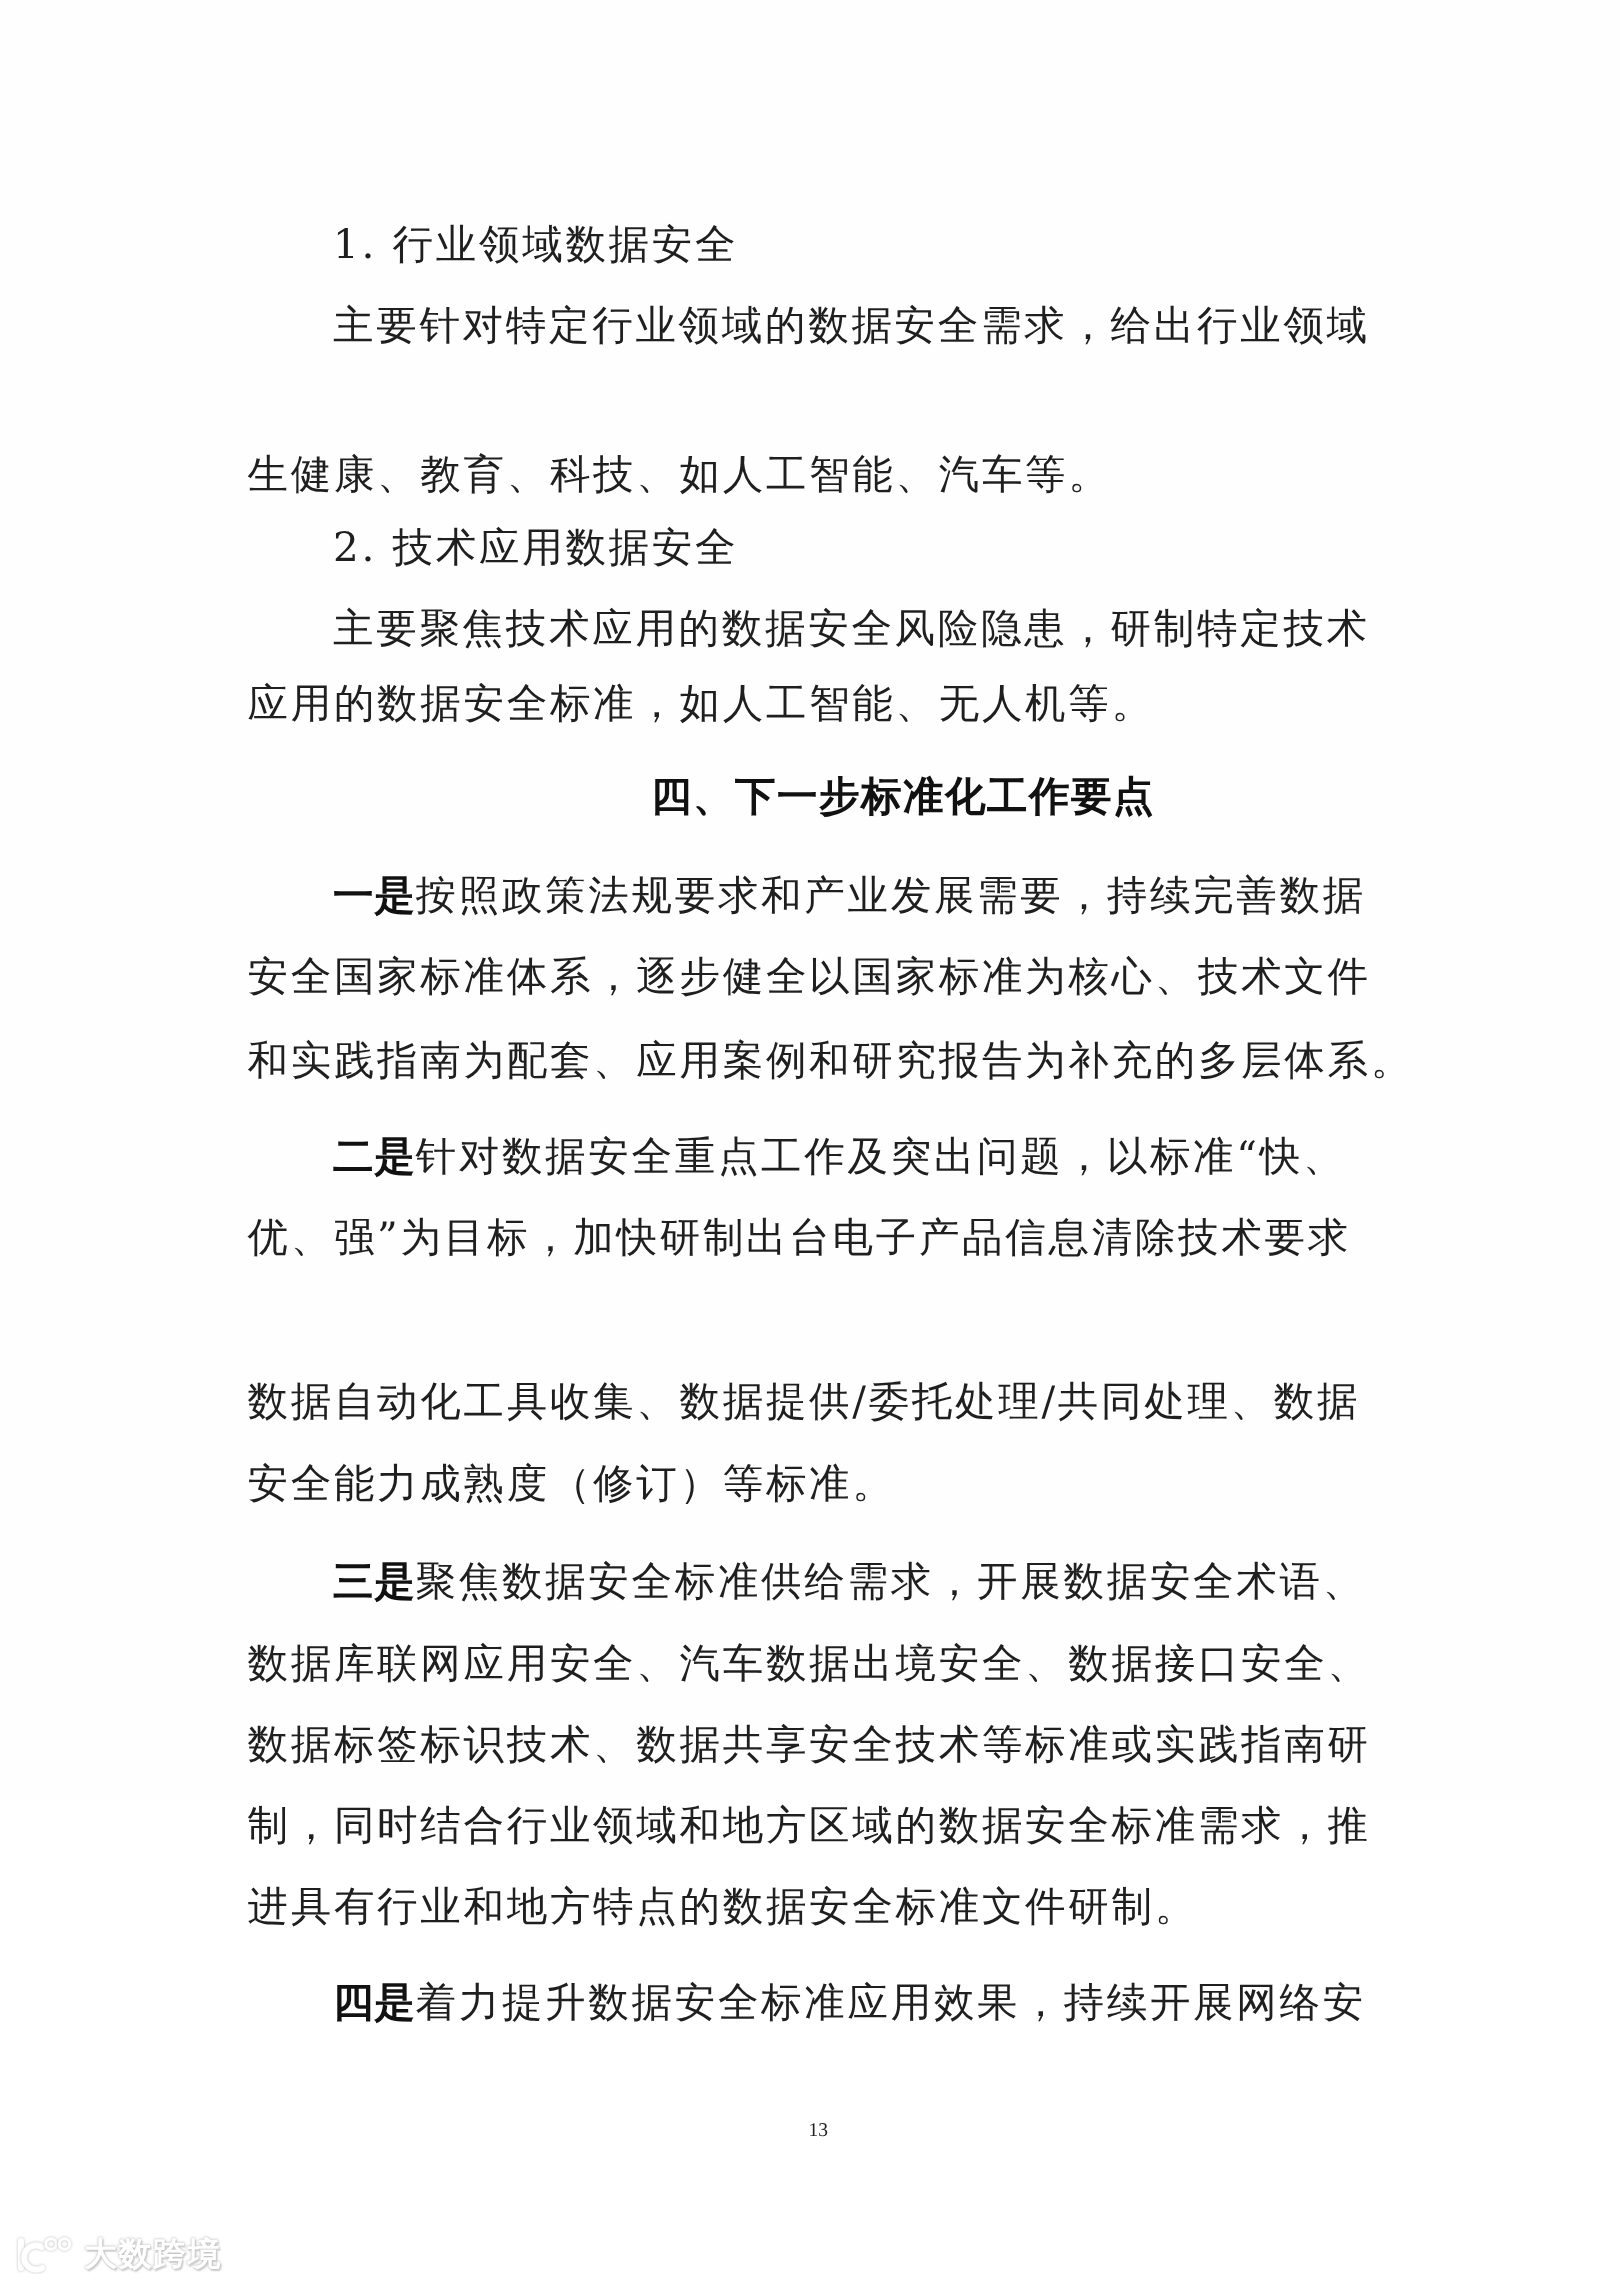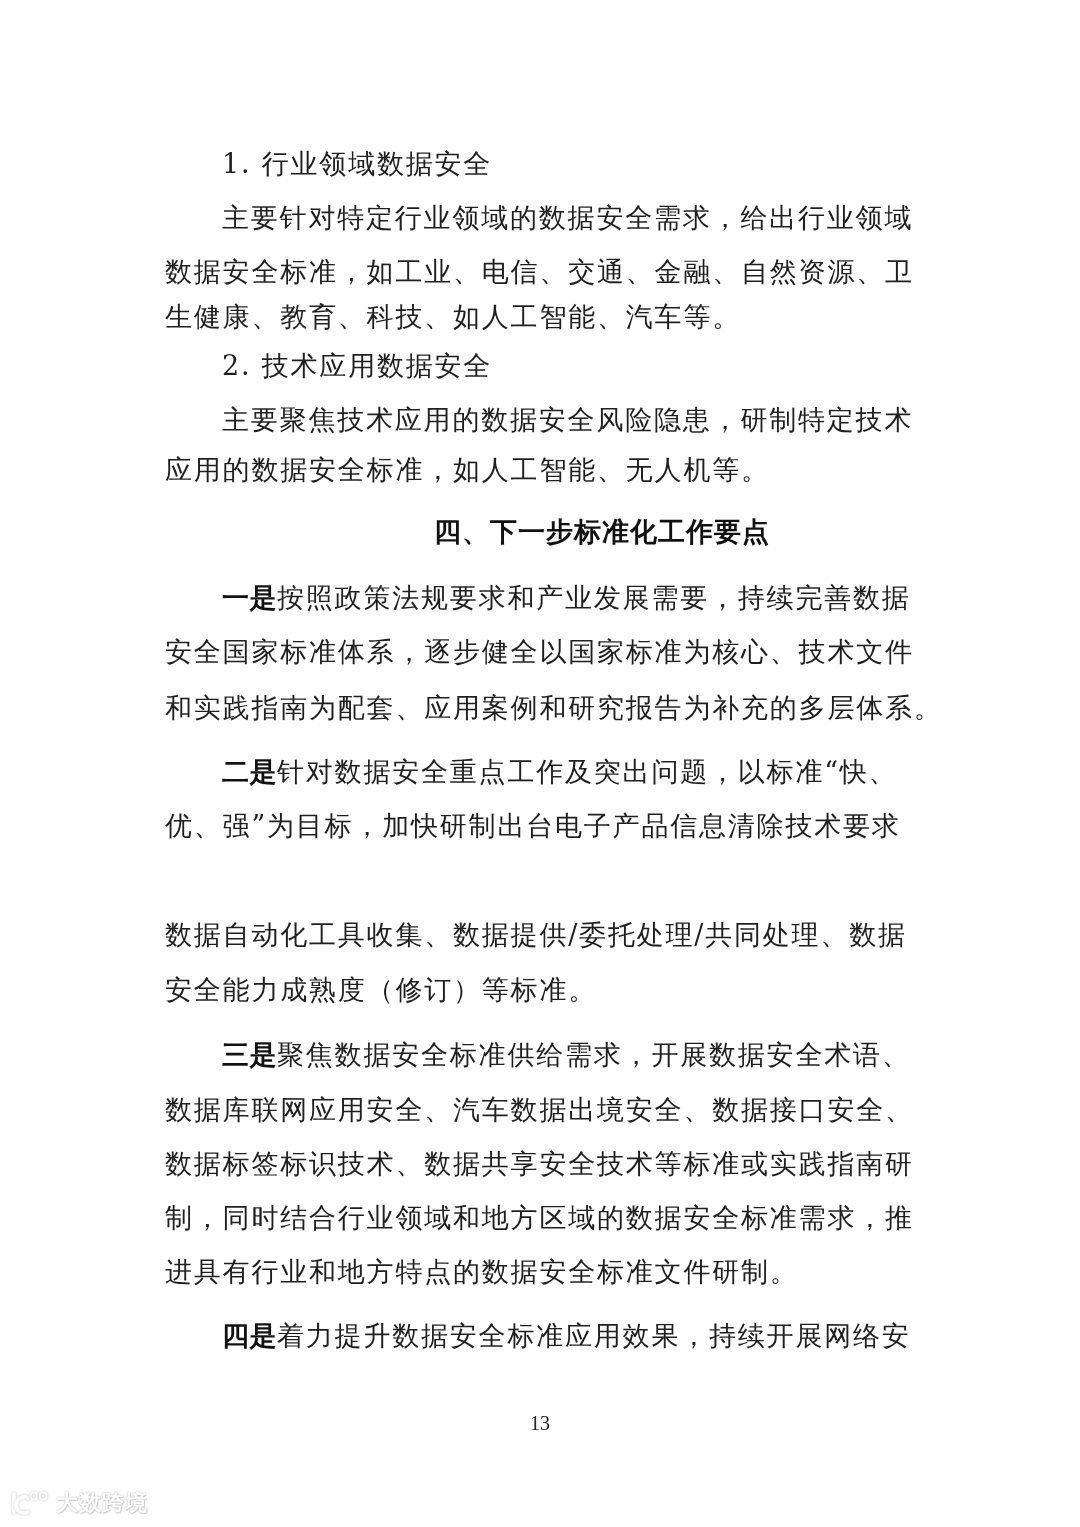--- a/index.html
+++ b/index.html
@@ -41,23 +41,23 @@
     font-family: "DejaVu Sans", "Liberation Sans", sans-serif;
     font-weight: bold;
     color: #111;
     letter-spacing: 0.5px;
   }
   .page-number {
     position: absolute;
     left: 528px;
     top: 1412px;
     width: 24px;
-    text-align: center;
+    text-align: right;
     font-family: "Liberation Serif", serif;
-    font-size: 20px;
+    font-size: 13px;
     color: #222;
   }
   .watermark {
     position: absolute;
     left: 10px;
     top: 1488px;
     height: 30px;
     display: flex;
     align-items: center;
     gap: 6px;
@@ -76,21 +76,20 @@
     letter-spacing: 1px;
   }
 </style>
 </head>
 <body>
 
 <div class="page">
 
   <div class="line indent" style="top:144px">1.  行业领域数据安全</div>
   <div class="line indent" style="top:198px">主要针对特定行业领域的数据安全需求，给出行业领域</div>
-  <div class="line" style="top:252px">数据安全标准，如工业、电信、交通、金融、自然资源、卫</div>
   <div class="line" style="top:297px">生健康、教育、科技、如人工智能、汽车等。</div>
 
   <div class="line indent" style="top:346px">2.  技术应用数据安全</div>
   <div class="line indent" style="top:400px">主要聚焦技术应用的数据安全风险隐患，研制特定技术</div>
   <div class="line" style="top:450px">应用的数据安全标准，如人工智能、无人机等。</div>
 
   <div class="line indent heading" style="top:512px">四、下一步标准化工作要点</div>
 
   <div class="line indent" style="top:578px"><span class="lead">一是</span><span>按照政策法规要求和产业发展需要，持续完善数据</span></div>
   <div class="line" style="top:632px">安全国家标准体系，逐步健全以国家标准为核心、技术文件</div>

